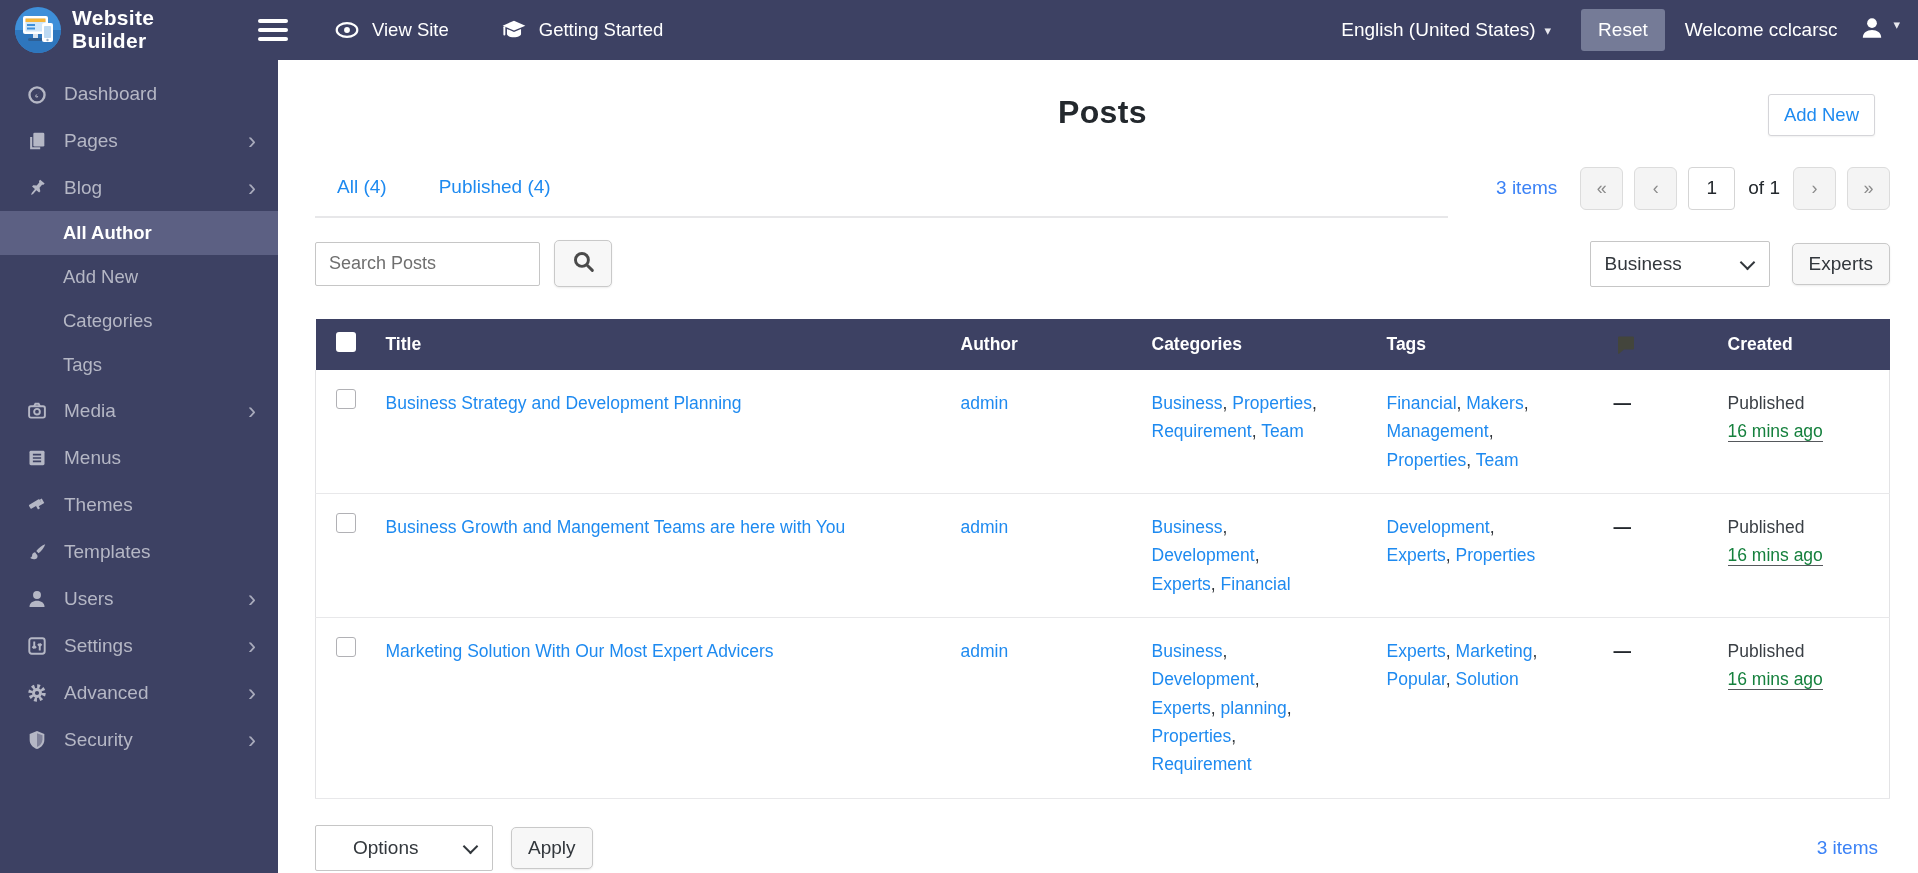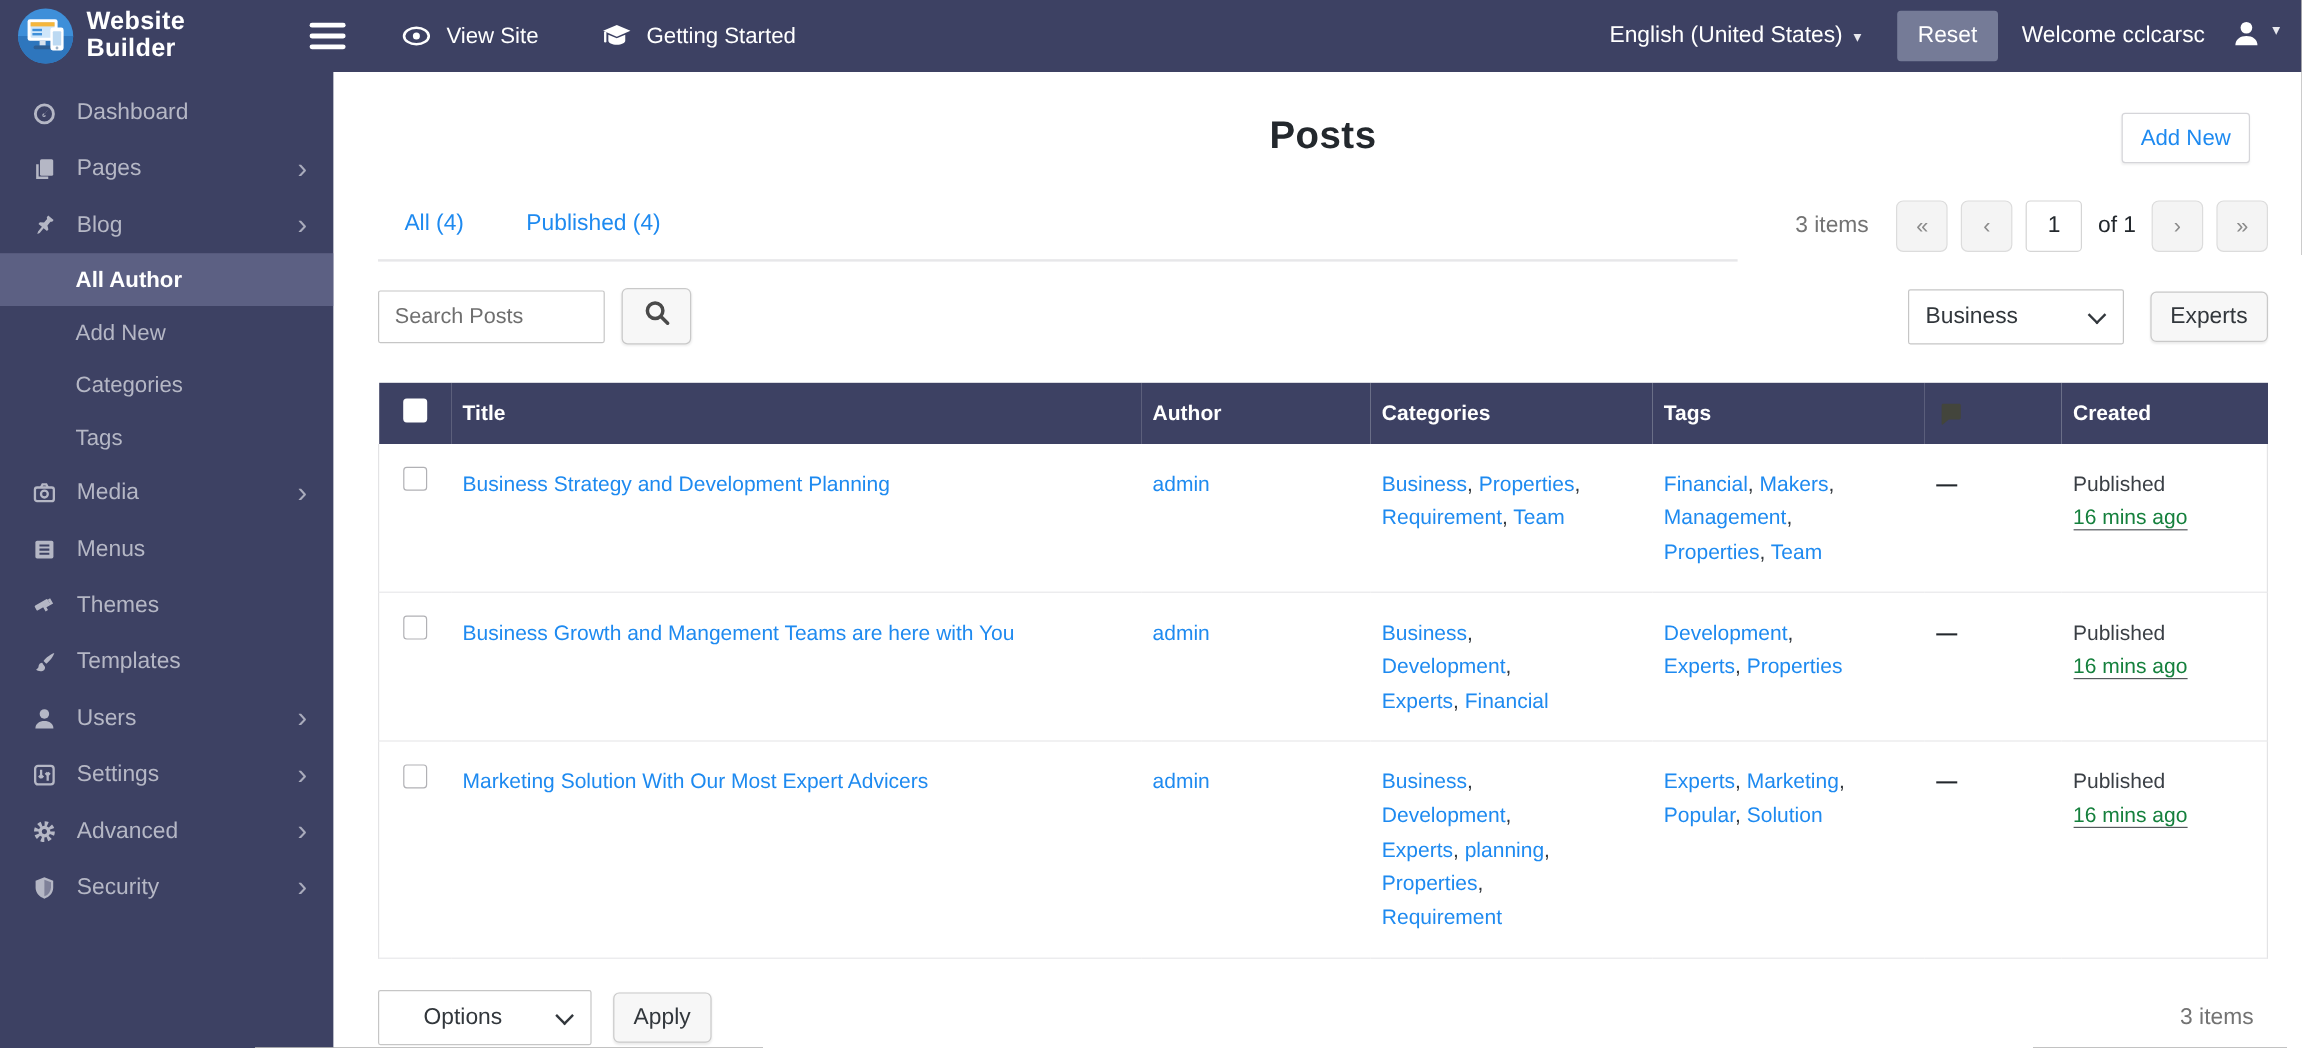--- a/index.html
+++ b/index.html
@@ -46,30 +46,30 @@
   .page-head { position:relative; margin-top:34px; height:48px; }
   .page-head h1 { text-align:center; font-size:32px; font-weight:700; color:#23282d; letter-spacing:.4px; }
   .add-new { position:absolute; right:15px; top:0; background:#fff; border:1px solid #d5d5d9;
     border-radius:3px; color:#1e8af0; font-size:18.5px; padding:9px 15px; cursor:pointer;
     font-family:inherit; box-shadow:0 1px 2px rgba(0,0,0,.06); }
   .tabs-row { display:flex; align-items:center; margin-top:22px; }
   .tabs-strip { flex:1; display:flex; gap:52px; padding:12px 2px 18px 22px;
     border-bottom:2px solid #e7e7e9; margin-right:48px; }
   .tab { color:#1e8af0; font-size:19px; text-decoration:none; cursor:pointer; }
   .pagination { display:flex; align-items:center; gap:11px; padding-bottom:6px; }
-  .items-count { font-size:19px; color:#737373; margin-right:12px; }
+  .items-count { font-size:19px; color:#3b82f6; margin-right:12px; }
   .pg-btn { width:43px; height:43px; background:#f4f4f4; border:1px solid #dcdcdc; border-radius:6px;
     color:#8b8b8b; font-size:18px; cursor:pointer; font-family:inherit; }
   .pg-input { width:47px; height:43px; border:1px solid #d5d5d5; border-radius:4px; text-align:center;
     font-size:19px; color:#23282d; font-family:inherit; }
   .pg-of { font-size:19px; color:#23282d; margin:0 2px; }
   
   .toolbar { display:flex; justify-content:space-between; align-items:center; margin-top:22px; }
   .search-group { display:flex; align-items:center; gap:14px; }
-  .search-input { width:189px; height:44px; border:1px solid #c6c6c6; border-radius:2px;
+  .search-input { width:225px; height:44px; border:1px solid #c6c6c6; border-radius:2px;
     font-size:18px; padding:0 13px; color:#32373c; font-family:inherit; }
   .search-input::placeholder { color:#6f6f6f; }
   .btn { background:#f7f7f7; border:1px solid #c9c9c9; border-radius:5px; color:#32373c;
     font-size:19px; padding:9px 16px; cursor:pointer; font-family:inherit;
     box-shadow:0 1px 2px rgba(0,0,0,.08); }
   .search-btn { width:58px; height:47px; display:flex; align-items:center; justify-content:center; }
   .search-btn svg { width:25px; height:25px; }
   .filter-group { display:flex; align-items:center; gap:22px; }
   .select-wrap { position:relative; display:inline-block; }
   .select-wrap select { appearance:none; -webkit-appearance:none; height:46px; border:1px solid #c6c6c6;

